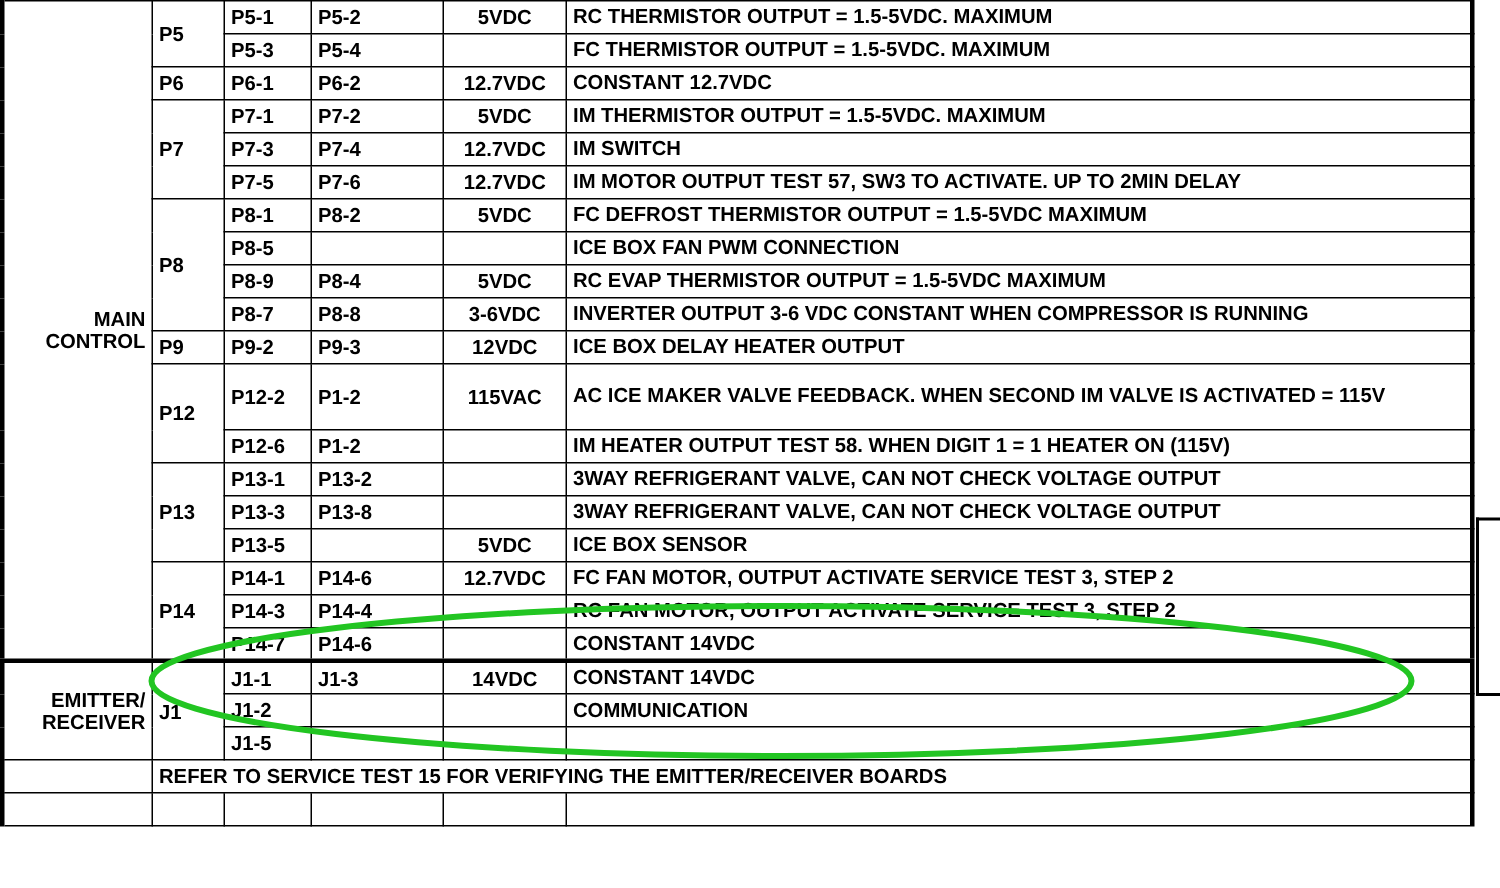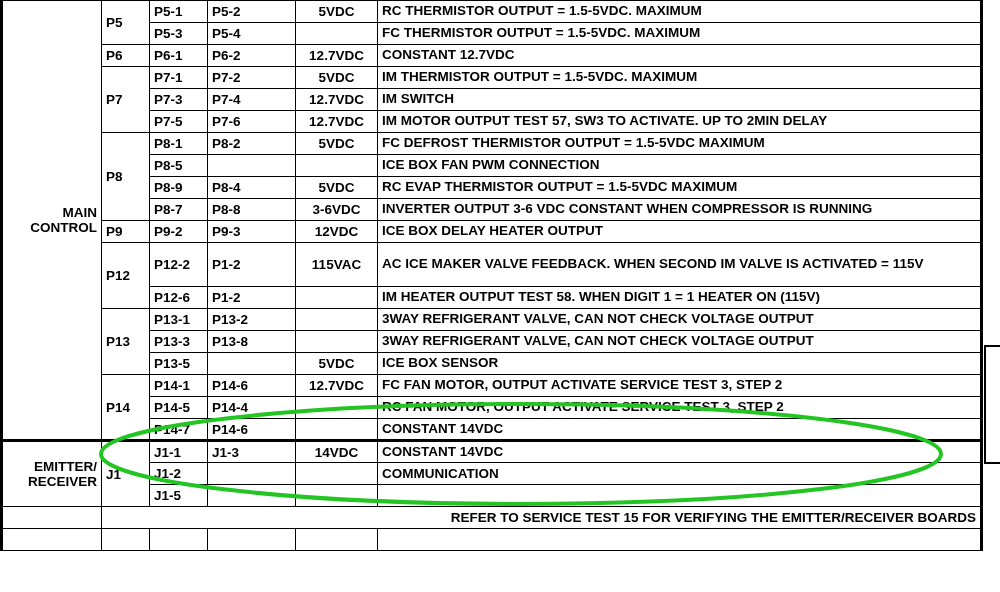--- a/index.html
+++ b/index.html
@@ -60,21 +60,21 @@
   }
   td.desc{
     text-align:left;
     font-weight:bold;
     padding-left:6px;
     white-space:normal;
     line-height:1.2;
     margin-left:46px;
   }
   td.wide{
-    text-align:right;
+    text-align:left;
     font-weight:bold;
   }
   td.blank{}
   .thick-top{border-top:3px solid #000 !important;}
   
   .stub{
     position:absolute;
     right:0px;
     top:345px;
     width:14px;
@@ -229,21 +229,21 @@
       </tr>
 
       <tr>
         <td class="group" rowspan="3">P14</td>
         <td class="pin">P14-1</td>
         <td class="pin">P14-6</td>
         <td class="volt">12.7VDC</td>
         <td class="desc">FC FAN MOTOR, OUTPUT ACTIVATE SERVICE TEST 3, STEP 2</td>
       </tr>
       <tr>
-        <td class="pin">P14-5</td>
+        <td class="pin">P14-3</td>
         <td class="pin">P14-4</td>
         <td class="volt"></td>
         <td class="desc">RC FAN MOTOR, OUTPUT ACTIVATE SERVICE TEST 3, STEP 2</td>
       </tr>
       <tr>
         <td class="pin">P14-7</td>
         <td class="pin">P14-6</td>
         <td class="volt"></td>
         <td class="desc">CONSTANT 14VDC</td>
       </tr>

